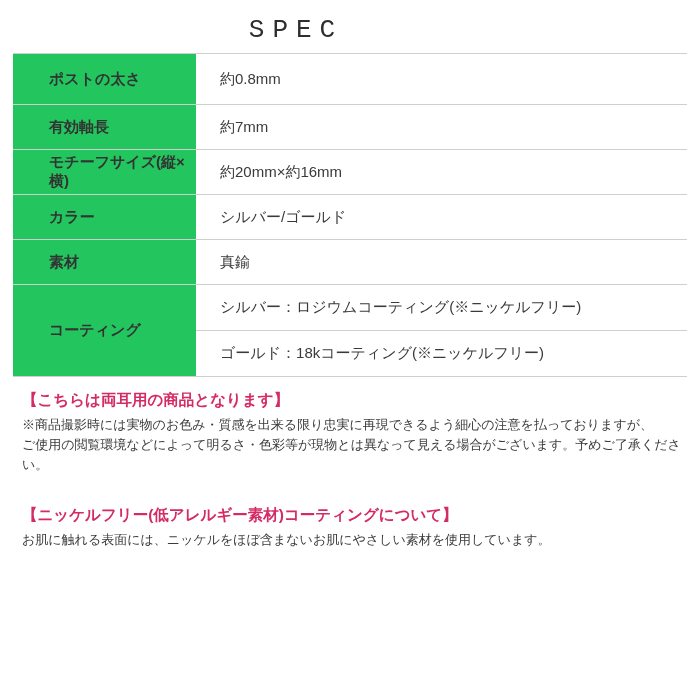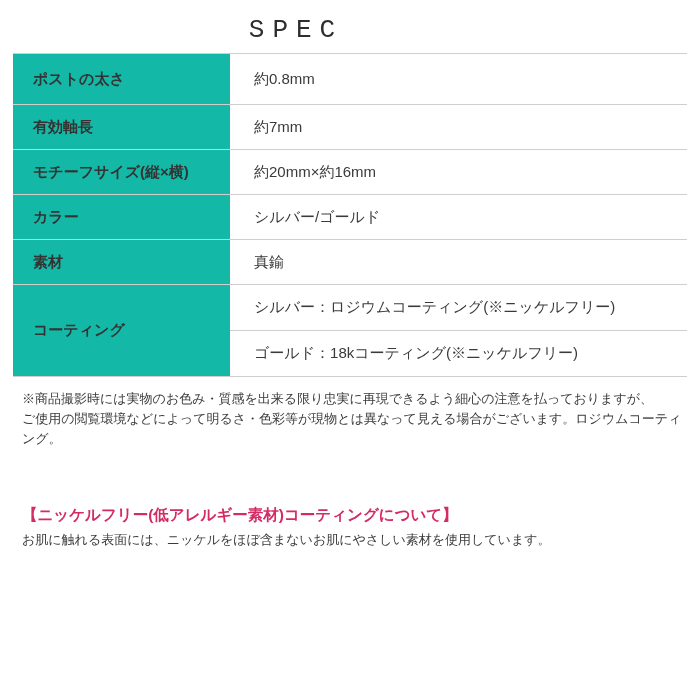--- a/index.html
+++ b/index.html
@@ -32,26 +32,26 @@
     border-collapse: collapse;
     border-top: 1px solid #cfcfcf;
     table-layout: fixed;
   }
   table.spec th, table.spec td {
     border-bottom: 1px solid #cfcfcf;
     vertical-align: middle;
     font-size: 15px;
   }
   table.spec th {
-    width: 217px;
-    background: #14b8a6;
+    width: 183px;
+    background: #22c55e;
     text-align: left;
     font-weight: bold;
     color: #333333;
-    padding-left: 20px;
+    padding-left: 36px;
   }
   table.spec td {
     padding-left: 24px;
     font-weight: normal;
     color: #3a3a3a;
   }
   tr.r-first  { height: 51px; }
   tr.r-std    { height: 45px; }
   tr.r-coat   { height: 46px; }
 
@@ -107,20 +107,21 @@
       <th rowspan="2">コーティング</th>
       <td>シルバー：ロジウムコーティング(※ニッケルフリー)</td>
     </tr>
     <tr class="r-coat">
       <td>ゴールド：18kコーティング(※ニッケルフリー)</td>
     </tr>
   </tbody>
 </table>
 
 <div class="note note-1">
+  <div class="note-heading">【こちらは両耳用の商品となります】</div>
   <div class="note-line">※商品撮影時には実物のお色み・質感を出来る限り忠実に再現できるよう細心の注意を払っておりますが、</div>
-  <div class="note-line">ご使用の閲覧環境などによって明るさ・色彩等が現物とは異なって見える場合がございます。ロジウムコーティング。</div>
+  <div class="note-line">ご使用の閲覧環境などによって明るさ・色彩等が現物とは異なって見える場合がございます。予めご了承ください。</div>
 </div>
 
 <div class="note note-2">
   <div class="note-heading">【ニッケルフリー(低アレルギー素材)コーティングについて】</div>
   <div class="note-line">お肌に触れる表面には、ニッケルをほぼ含まないお肌にやさしい素材を使用しています。</div>
 </div>
 
 </body></html>

